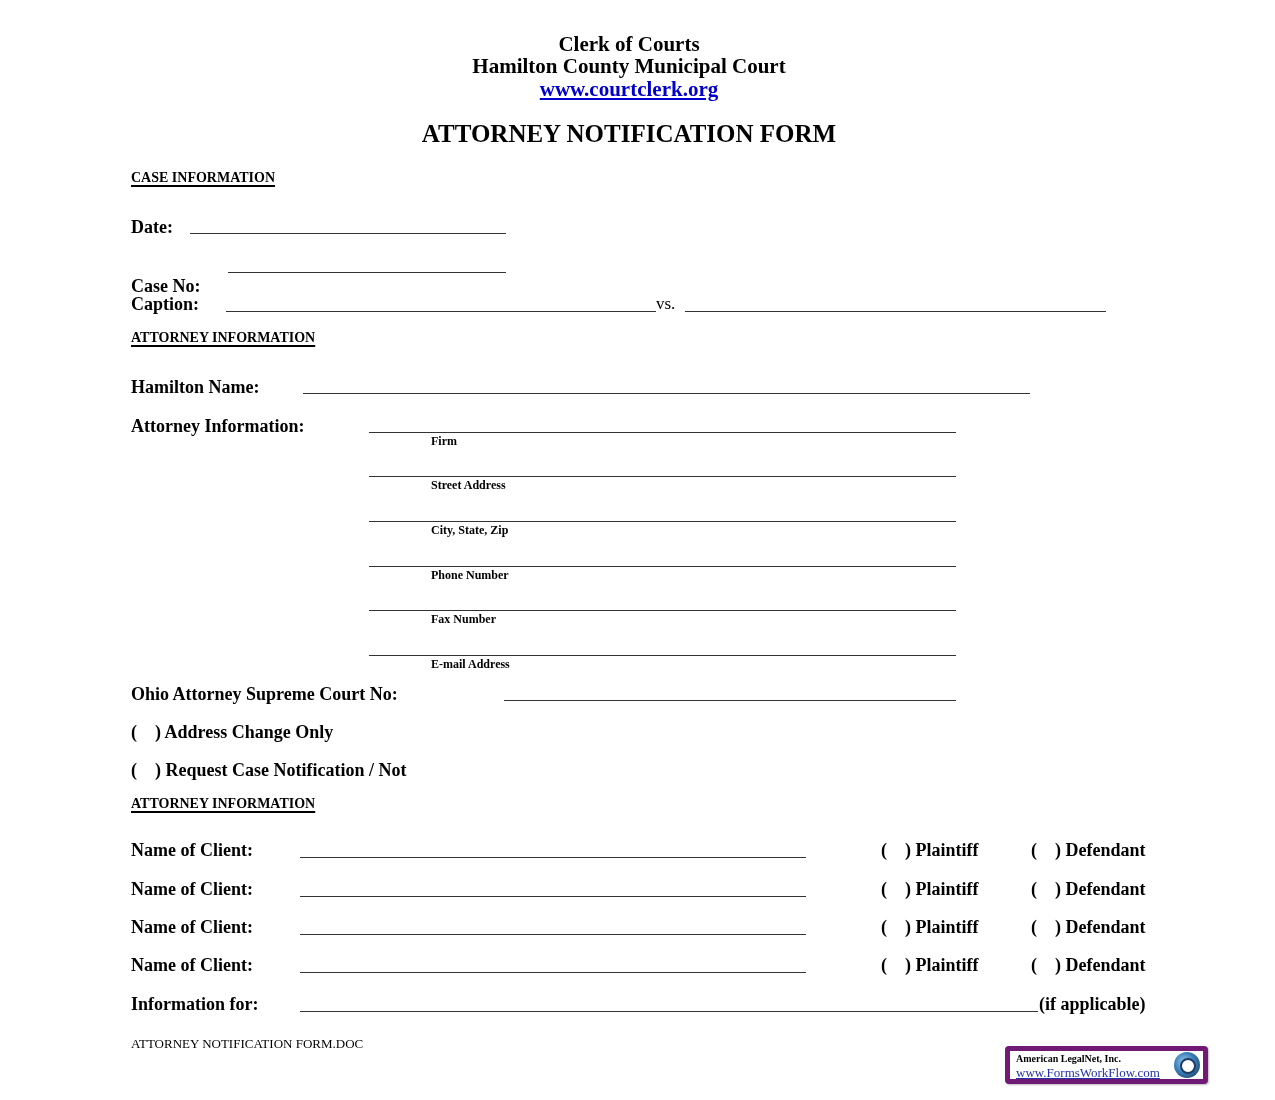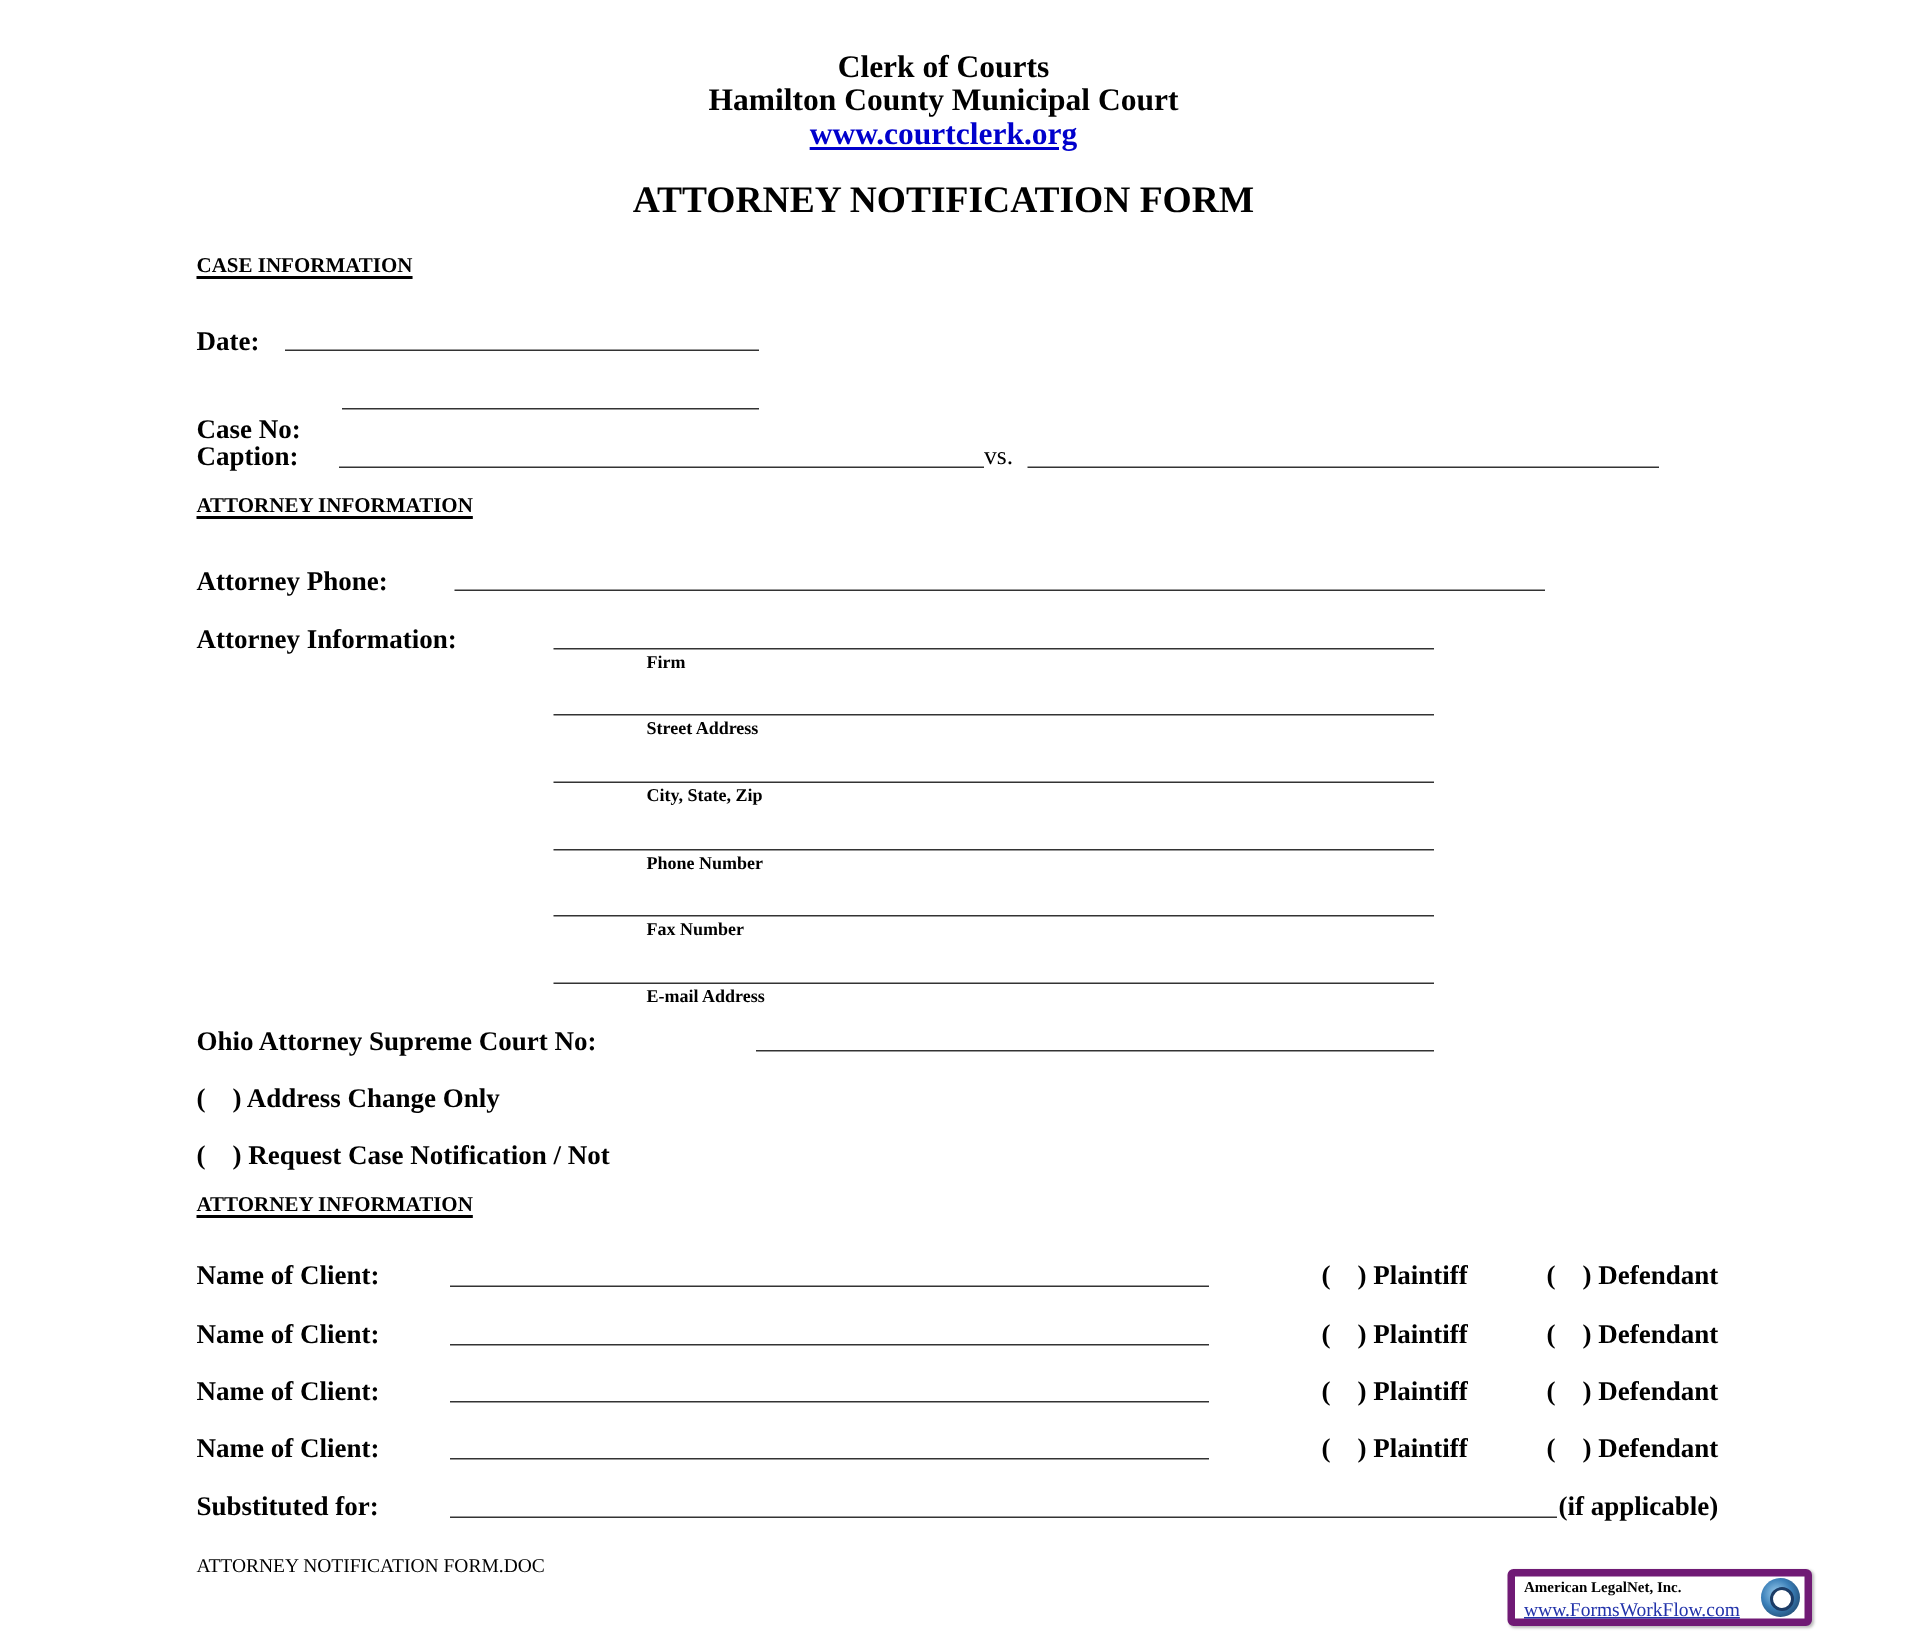--- a/index.html
+++ b/index.html
@@ -51,21 +51,21 @@
 <div class="abs lbl" style="left:131px; top:256px;margin-top:20px;">Case No:</div>
 <div class="line" style="left:228px; width:278px; top:272px;"></div>
 
 <div class="abs lbl" style="left:131px; top:294px;">Caption:</div>
 <div class="line" style="left:226px; width:430px; top:311px;"></div>
 <div class="abs" style="left:656px; top:294px; font-size:17px;">vs.</div>
 <div class="line" style="left:685px; width:421px; top:311px;"></div>
 
 <div class="abs section" style="left:131px; top:330px;">ATTORNEY INFORMATION</div>
 
-<div class="abs lbl" style="left:131px; top:377px;">Attorney Phone:</div>
+<div class="abs lbl" style="left:131px; top:377px;">Hamilton Name:</div>
 <div class="line" style="left:303px; width:727px; top:393px;"></div>
 
 <div class="abs lbl" style="left:131px; top:416px;">Attorney Information:</div>
 
 <div class="line" style="left:369px; width:587px; top:432px;"></div>
 <div class="abs sublbl" style="left:431px; top:434px;">Firm</div>
 
 <div class="line" style="left:369px; width:587px; top:476px;"></div>
 <div class="abs sublbl" style="left:431px; top:478px;">Street Address</div>
 
@@ -133,21 +133,21 @@
 <div class="line" style="left:300px; width:506px; top:972px;"></div>
 <div class="abs lbl" style="left:881px; top:955px;">
   <span style="white-space:pre;">(    )</span>
   <span>Plaintiff</span>
 </div>
 <div class="abs lbl" style="left:1031px; top:955px;">
   <span style="white-space:pre;">(    )</span>
   <span>Defendant</span>
 </div>
 
-<div class="abs lbl" style="left:131px; top:994px;">Substituted for:</div>
+<div class="abs lbl" style="left:131px; top:994px;">Information for:</div>
 <div class="line" style="left:300px; width:738px; top:1011px;"></div>
 <div class="abs lbl" style="left:1039px; top:994px;">(if applicable)</div>
 
 <div class="abs small" style="left:131px; top:1036px;">ATTORNEY NOTIFICATION FORM.DOC</div>
 
 <div class="badge">
   <span class="t1">American LegalNet, Inc.</span>
   <span class="t2">www.FormsWorkFlow.com</span>
   <span class="globe"></span>
 </div>

